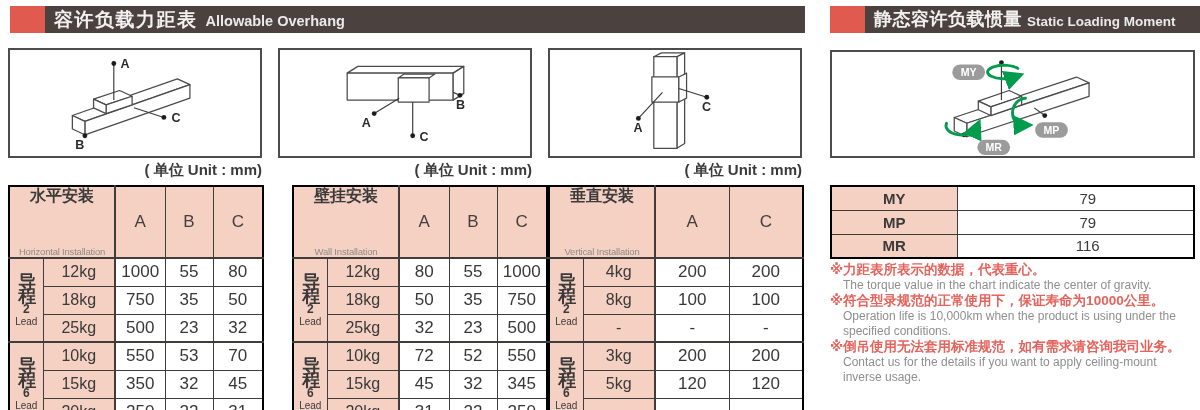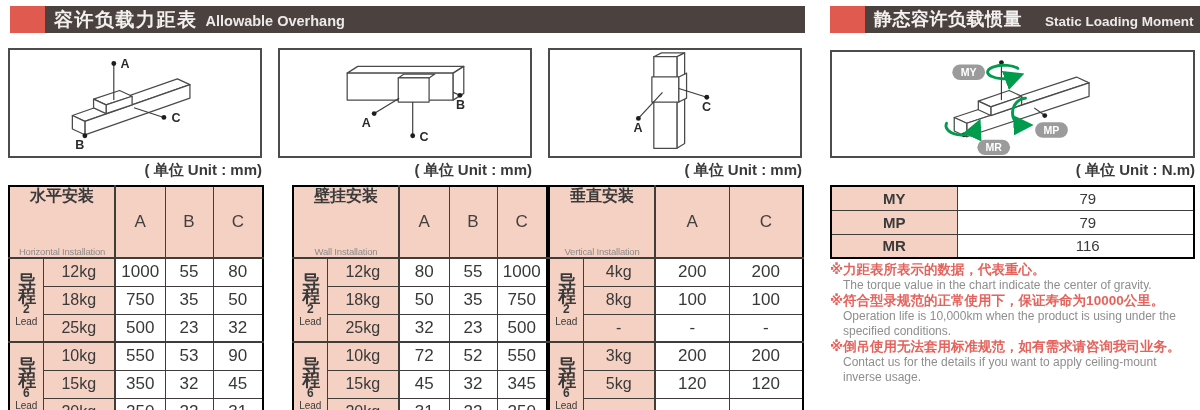--- a/index.html
+++ b/index.html
@@ -9,21 +9,21 @@
     font-family:"Liberation Sans","DejaVu Sans",sans-serif; color:#3a3a3a; overflow:hidden;
   }
   
   .hbar { position:absolute; top:6px; height:27px; background:#4b4240; display:flex; align-items:center; }
   .hbar-left  { left:10px;  width:795px; }
   .hbar-right { left:830px; width:416px; }
   .hbar .sq { flex:none; width:35px; height:27px; background:#e05a50; margin-right:9px; }
   .hbar .zh { color:#f3f1ef; font-size:19px; font-weight:bold; letter-spacing:1.5px; line-height:27px; }
   .hbar .en { color:#eceae8; font-size:14.5px; font-weight:bold; margin-left:8px; padding-top:3px; }
   .hbar-right .zh { font-size:18px; letter-spacing:0.5px; }
-  .hbar-right .en { font-size:13.5px; margin-left:23px; }
+  .hbar-right .en { font-size:13.5px; margin-left:5px; }
   
   .dbox { position:absolute; top:48px; height:110px; border:2px solid #4c4c4c; background:#fff; }
   #d1 { left:8px;   width:254px; }
   #d2 { left:278px; width:254px; }
   #d3 { left:548px; width:254px; }
   #d4 { left:830px; top:50px; width:365px; height:108px; }
   .dbox svg { display:block; width:100%; height:100%; }
   svg text.pt { font-family:"Liberation Sans",sans-serif; font-size:13px; font-weight:bold; fill:#2b2b2b; }
   svg text.badge-t { font-family:"Liberation Sans",sans-serif; font-size:11px; font-weight:bold; fill:#ffffff; text-anchor:middle; }
   
@@ -190,21 +190,20 @@
       <g>
         <rect x="146" y="91" width="34" height="16" rx="8" fill="#9b9b9b"></rect>
         <text class="badge-t" x="163" y="103">MR</text>
       </g>
     </svg>
   </div>
 
   <div class="unit" id="u1">( 单位 Unit : mm)</div>
   <div class="unit" id="u2">( 单位 Unit : mm)</div>
   <div class="unit" id="u3">( 单位 Unit : mm)</div>
-  <div class="unit" id="u4">( 单位 Unit : N.m)</div>
 
   <table class="otable" id="t1">
     <colgroup>
         <col style="width:34px">
         <col style="width:72px">
         <col style="width:50px">
         <col style="width:48px">
         <col style="width:50px">
       </colgroup>
     <tbody>
@@ -242,21 +241,21 @@
     </tr>
     <tr class="drow gstart">
       <td rowspan="3" class="pink lead-cell">
         <div class="lead-zh">导程</div>
         <div class="lead-num">6</div>
         <div class="lead-en">Lead</div>
       </td>
       <td class="pink load">10kg</td>
       <td class="val vfirst">550</td>
       <td class="val">53</td>
-      <td class="val">90</td>
+      <td class="val">70</td>
     </tr>
     <tr class="drow">
       <td class="pink load">15kg</td>
       <td class="val vfirst">350</td>
       <td class="val">32</td>
       <td class="val">45</td>
     </tr>
     <tr class="drow">
       <td class="pink load">20kg</td>
       <td class="val vfirst">250</td>

